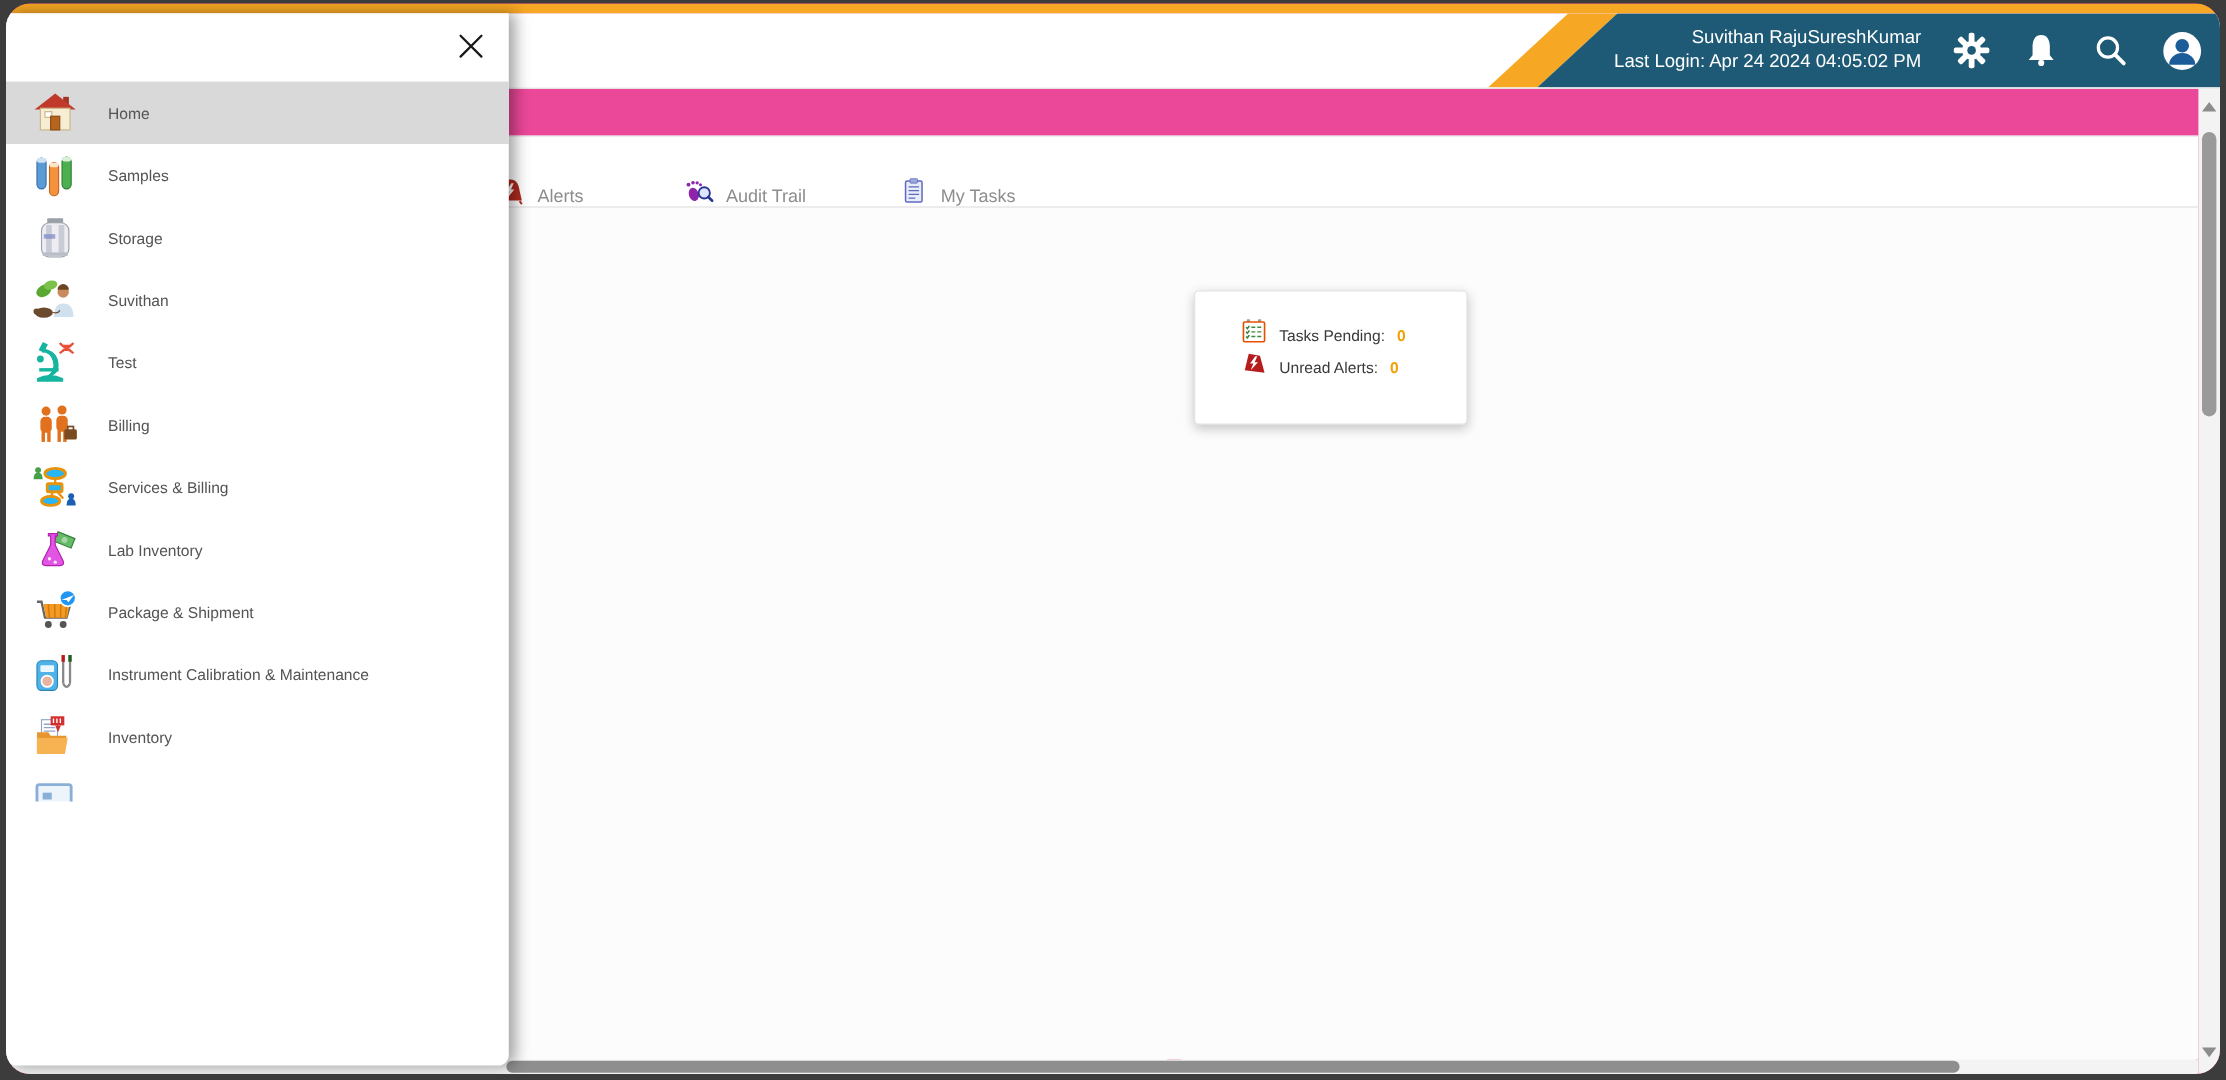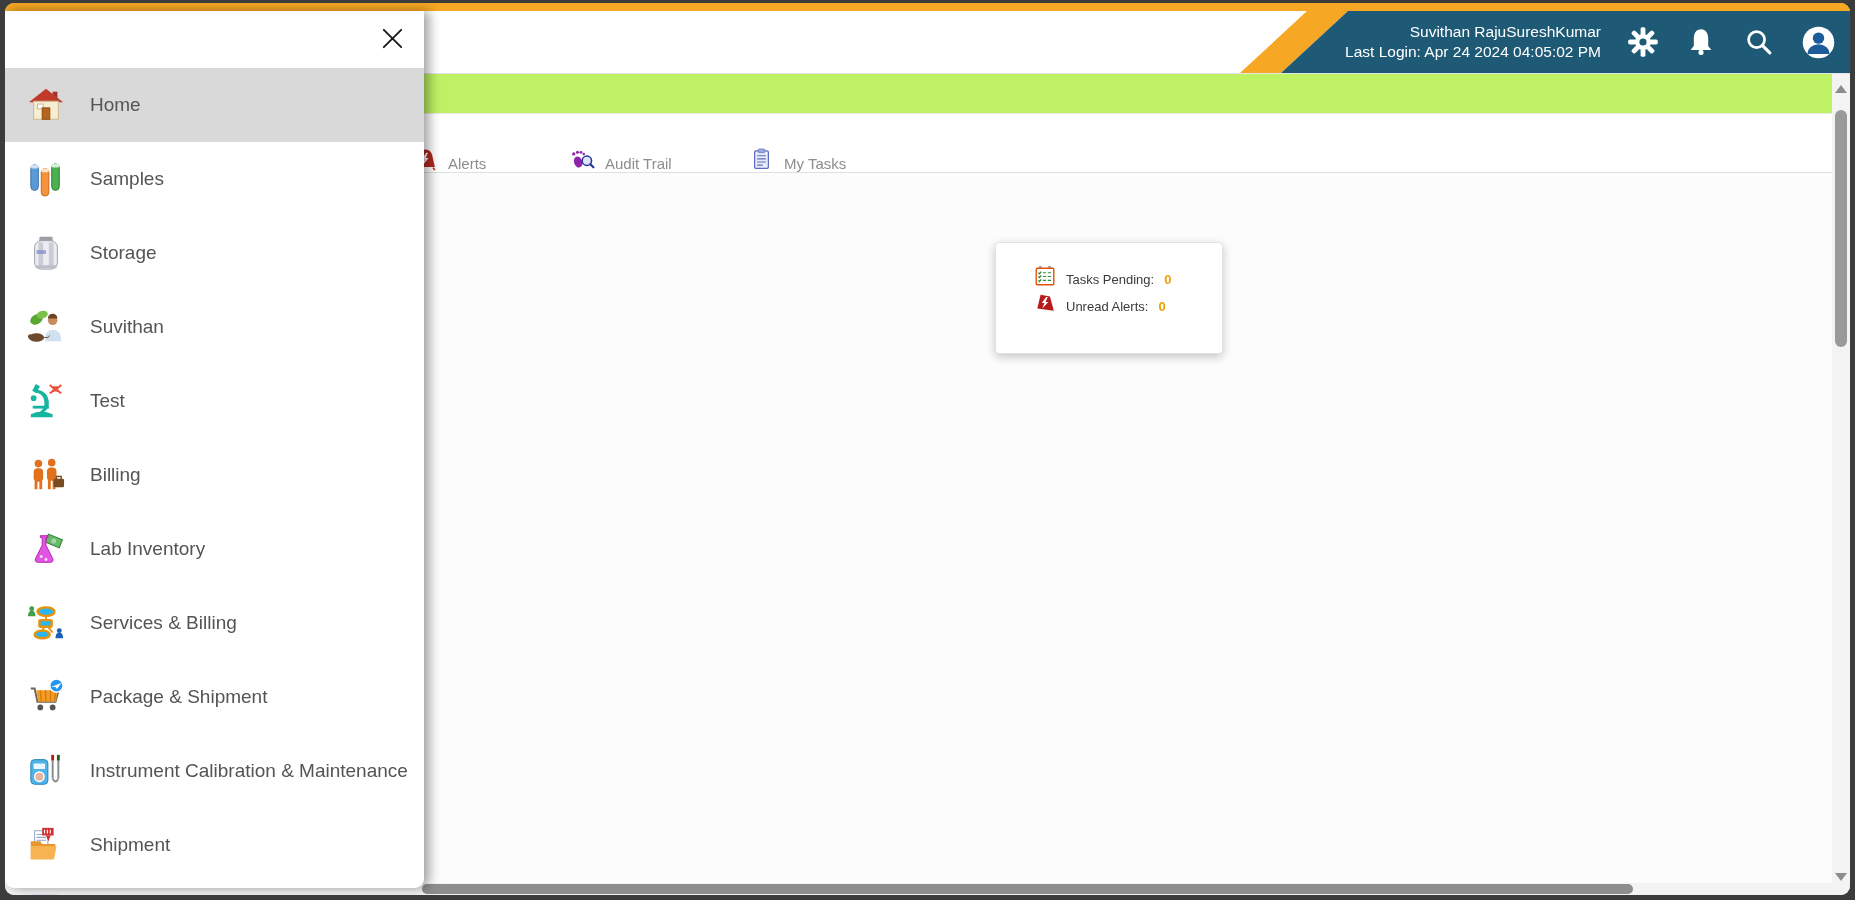--- a/index.html
+++ b/index.html
@@ -1,18 +1,18 @@
 <!DOCTYPE html>
 <html><head>
 <meta charset="utf-8">
 <style>
   html,body{margin:0;padding:0;}
   body{width:1855px;height:900px;background:#3c3c3c;position:relative;overflow:hidden;
        font-family:"Liberation Sans",sans-serif;}
-  .win{position:absolute;left:5px;top:3px;right:5px;bottom:5px;border-radius:9px;overflow:hidden;background:#bef264;}
+  .win{position:absolute;left:5px;top:3px;right:5px;bottom:5px;border-radius:20px;overflow:hidden;background:#ec4899;}
 
   
   .topbar{position:absolute;left:0;right:0;top:0;height:8px;background:#F6A723;z-index:30;}
   .header{position:absolute;left:0;right:0;top:8px;height:62px;background:#fff;border-bottom:1px solid #e4e4e4;z-index:20;}
   .header-orange{position:absolute;top:0;left:1235px;width:108px;height:62px;background:#F6A723;
       clip-path:polygon(67px 0,108px 0,41px 62px,0 62px);}
   .header-teal{position:absolute;top:0;left:1276px;right:0;height:62px;background:#1E5A76;
       clip-path:polygon(67px 0,100% 0,100% 100%,0 100%);
       display:flex;align-items:center;justify-content:flex-end;gap:26px;padding-right:14px;box-sizing:border-box;}
   .user-block{text-align:right;color:#fff;line-height:20px;font-size:15.5px;white-space:nowrap;}
@@ -51,22 +51,22 @@
   .popup-row{display:flex;align-items:flex-end;gap:10px;height:27px;font-size:13px;color:#3a3a3a;white-space:nowrap;}
   .popup-row svg{width:22px;height:22px;flex:0 0 auto;}
   .popup-val{color:#F0A000;font-weight:bold;}
 
   
   .sidebar{position:absolute;left:0;top:8px;width:419px;height:877px;background:#fff;z-index:50;
       box-shadow:5px 0 12px rgba(0,0,0,.38);border-radius:0 0 9px 9px;}
   .sb-close-row{height:57px;position:relative;}
   .sb-close{position:absolute;right:17px;top:13px;width:29px;height:29px;cursor:pointer;}
   .sb-close svg{width:100%;height:100%;}
-  .sb-item{height:74px;display:flex;align-items:center;padding-left:22px;gap:25px;
-      font-size:19px;color:#545454;cursor:pointer;white-space:nowrap;}
+  .sb-item{height:52px;display:flex;align-items:center;padding-left:22px;gap:25px;
+      font-size:13px;color:#545454;cursor:pointer;white-space:nowrap;}
   .sb-item.active{background:#d9d9d9;}
   .sb-item svg{width:38px;height:38px;flex:0 0 auto;}
   .sb-partial{margin:12px 0 0 22px;width:38px;height:16px;overflow:hidden;}
   .sb-partial svg{width:38px;height:38px;}
 
   
   .vscroll{position:absolute;right:0;top:70px;bottom:0;width:18px;background:#f3f3f3;z-index:8;}
   .vthumb{position:absolute;left:3px;top:37px;width:12px;height:237px;background:#9a9a9a;border-radius:6px;}
   .arr{width:0;height:0;position:absolute;left:3px;}
   .arr-up{top:12px;border-left:6px solid transparent;border-right:6px solid transparent;border-bottom:8px solid #8c8c8c;}
@@ -419,47 +419,47 @@
       <span>Test</span>
     </div>
     <div class="sb-item">
       <svg>
           <use href="#i-clients"></use>
         </svg>
       <span>Billing</span>
     </div>
     <div class="sb-item">
       <svg>
+          <use href="#i-services"></use>
+        </svg>
+      <span>Services &amp; Billing</span>
+    </div>
+    <div class="sb-item">
+      <svg>
           <use href="#i-flask"></use>
         </svg>
       <span>Lab Inventory</span>
     </div>
     <div class="sb-item">
       <svg>
-          <use href="#i-services"></use>
-        </svg>
-      <span>Services &amp; Billing</span>
-    </div>
-    <div class="sb-item">
-      <svg>
           <use href="#i-cart"></use>
         </svg>
       <span>Package &amp; Shipment</span>
     </div>
     <div class="sb-item">
       <svg>
           <use href="#i-meter"></use>
         </svg>
       <span>Instrument Calibration &amp; Maintenance</span>
     </div>
     <div class="sb-item">
       <svg>
           <use href="#i-docs"></use>
         </svg>
-      <span>Shipment</span>
+      <span>Inventory</span>
     </div>
     <div class="sb-partial">
       <svg>
           <use href="#i-partial"></use>
         </svg>
     </div>
   </div>
 
   <div class="vscroll">
     <div class="arr arr-up"></div>

